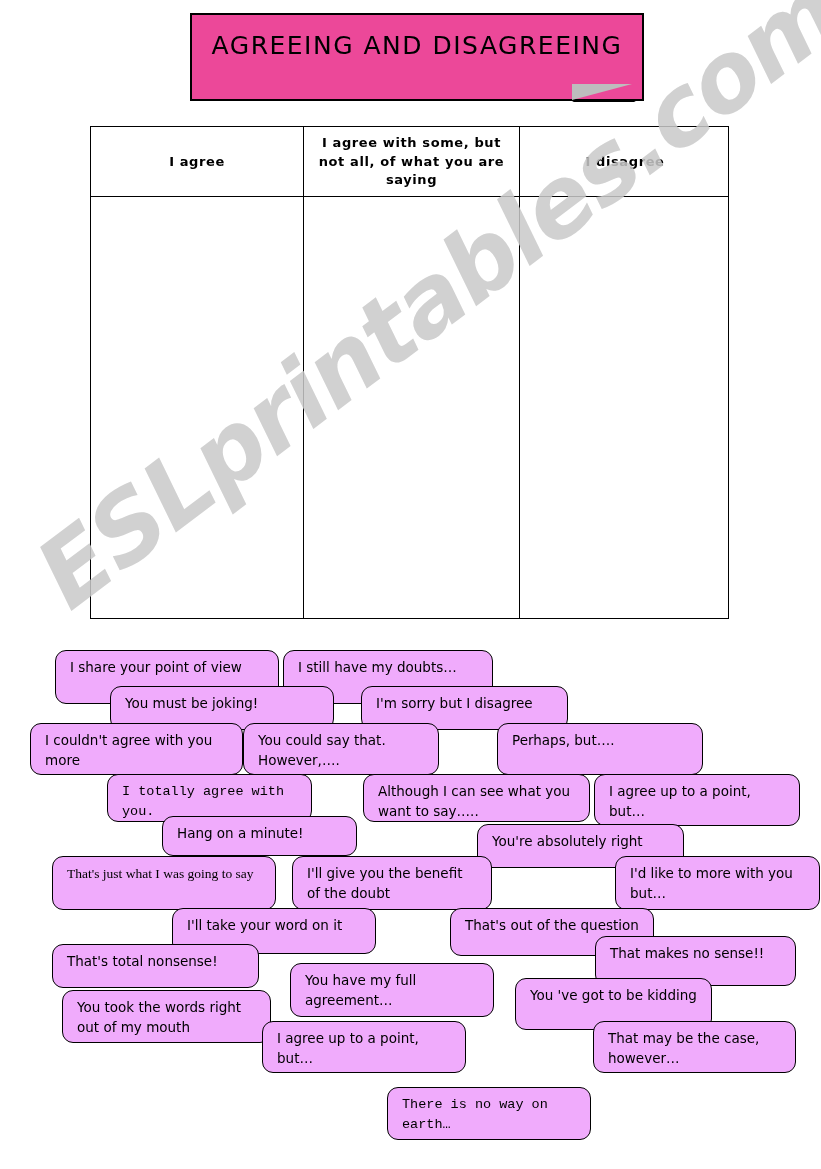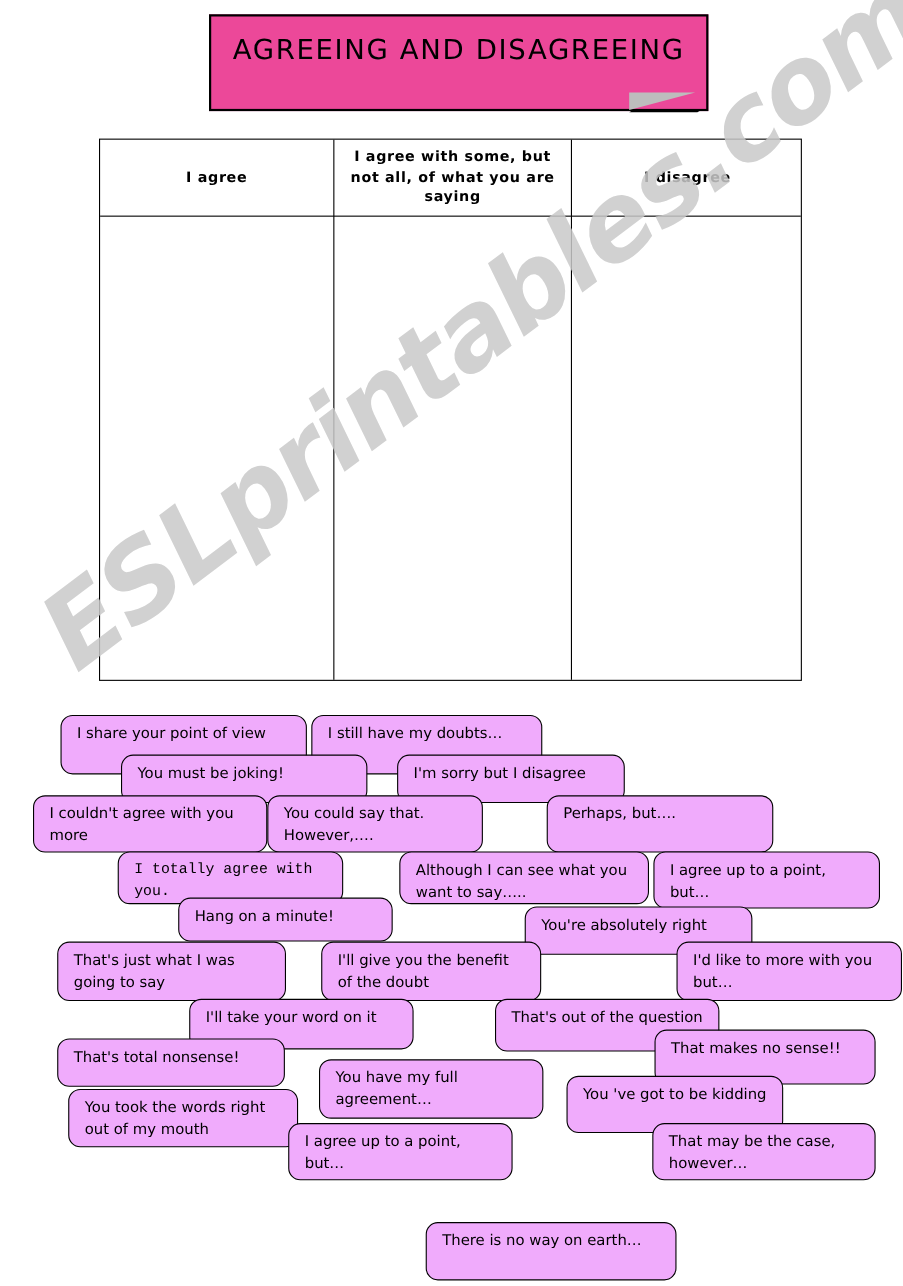--- a/index.html
+++ b/index.html
@@ -196,32 +196,32 @@
   <div class="phrase-card" style="left:243px; top:723px; width:196px; height:52px;">You could say that. However,….</div>
   <div class="phrase-card" style="left:497px; top:723px; width:206px; height:52px;">Perhaps, but….</div>
 
   <div class="phrase-card" style="left:107px; top:774px; width:205px; height:48px;font-family:Liberation Mono, monospace;">I totally agree with you.</div>
   <div class="phrase-card" style="left:363px; top:774px; width:227px; height:48px;">Although I can see what you want to say…..</div>
   <div class="phrase-card" style="left:594px; top:774px; width:206px; height:52px;">I agree up to a point, but…</div>
 
   <div class="phrase-card" style="left:162px; top:816px; width:195px; height:40px;">Hang on a minute!</div>
   <div class="phrase-card" style="left:465px; top:824px; width:207px; height:44px;margin-left:12px;">You're absolutely right</div>
 
-  <div class="phrase-card" style="left:52px; top:856px; width:208px; height:54px;">That's just what I was going to say</div>
+  <div class="phrase-card" style="left:52px; top:856px; width:224px; height:54px;font-family:Liberation Serif, serif;">That's just what I was going to say</div>
   <div class="phrase-card" style="left:292px; top:856px; width:200px; height:54px;">I'll give you the benefit of the doubt</div>
   <div class="phrase-card" style="left:615px; top:856px; width:205px; height:54px;">I'd like to more with you but…</div>
 
   <div class="phrase-card" style="left:172px; top:908px; width:204px; height:46px;">I'll take your word on it</div>
   <div class="phrase-card" style="left:450px; top:908px; width:204px; height:48px;">That's out of the question</div>
 
   <div class="phrase-card" style="left:52px; top:944px; width:207px; height:44px;">That's total nonsense!</div>
   <div class="phrase-card" style="left:595px; top:936px; width:201px; height:50px;">That  makes no sense!!</div>
 
   <div class="phrase-card" style="left:290px; top:963px; width:204px; height:54px;">You have my full agreement…</div>
   <div class="phrase-card" style="left:515px; top:978px; width:197px; height:52px;">You 've got to be kidding</div>
 
   <div class="phrase-card" style="left:62px; top:990px; width:209px; height:53px;">You took the words right out of my mouth</div>
   <div class="phrase-card" style="left:262px; top:1021px; width:204px; height:52px;">I agree up to a point, but…</div>
   <div class="phrase-card" style="left:593px; top:1021px; width:203px; height:52px;">That may be the case, however…</div>
 
-  <div class="phrase-card" style="left:387px; top:1111px; width:228px; height:53px;">There is no way on earth…</div>
+  <div class="phrase-card" style="left:387px; top:1087px; width:204px; height:53px;font-family:Liberation Mono, monospace;">There is no way on earth…</div>
 
 </div>
 
 </body></html>

